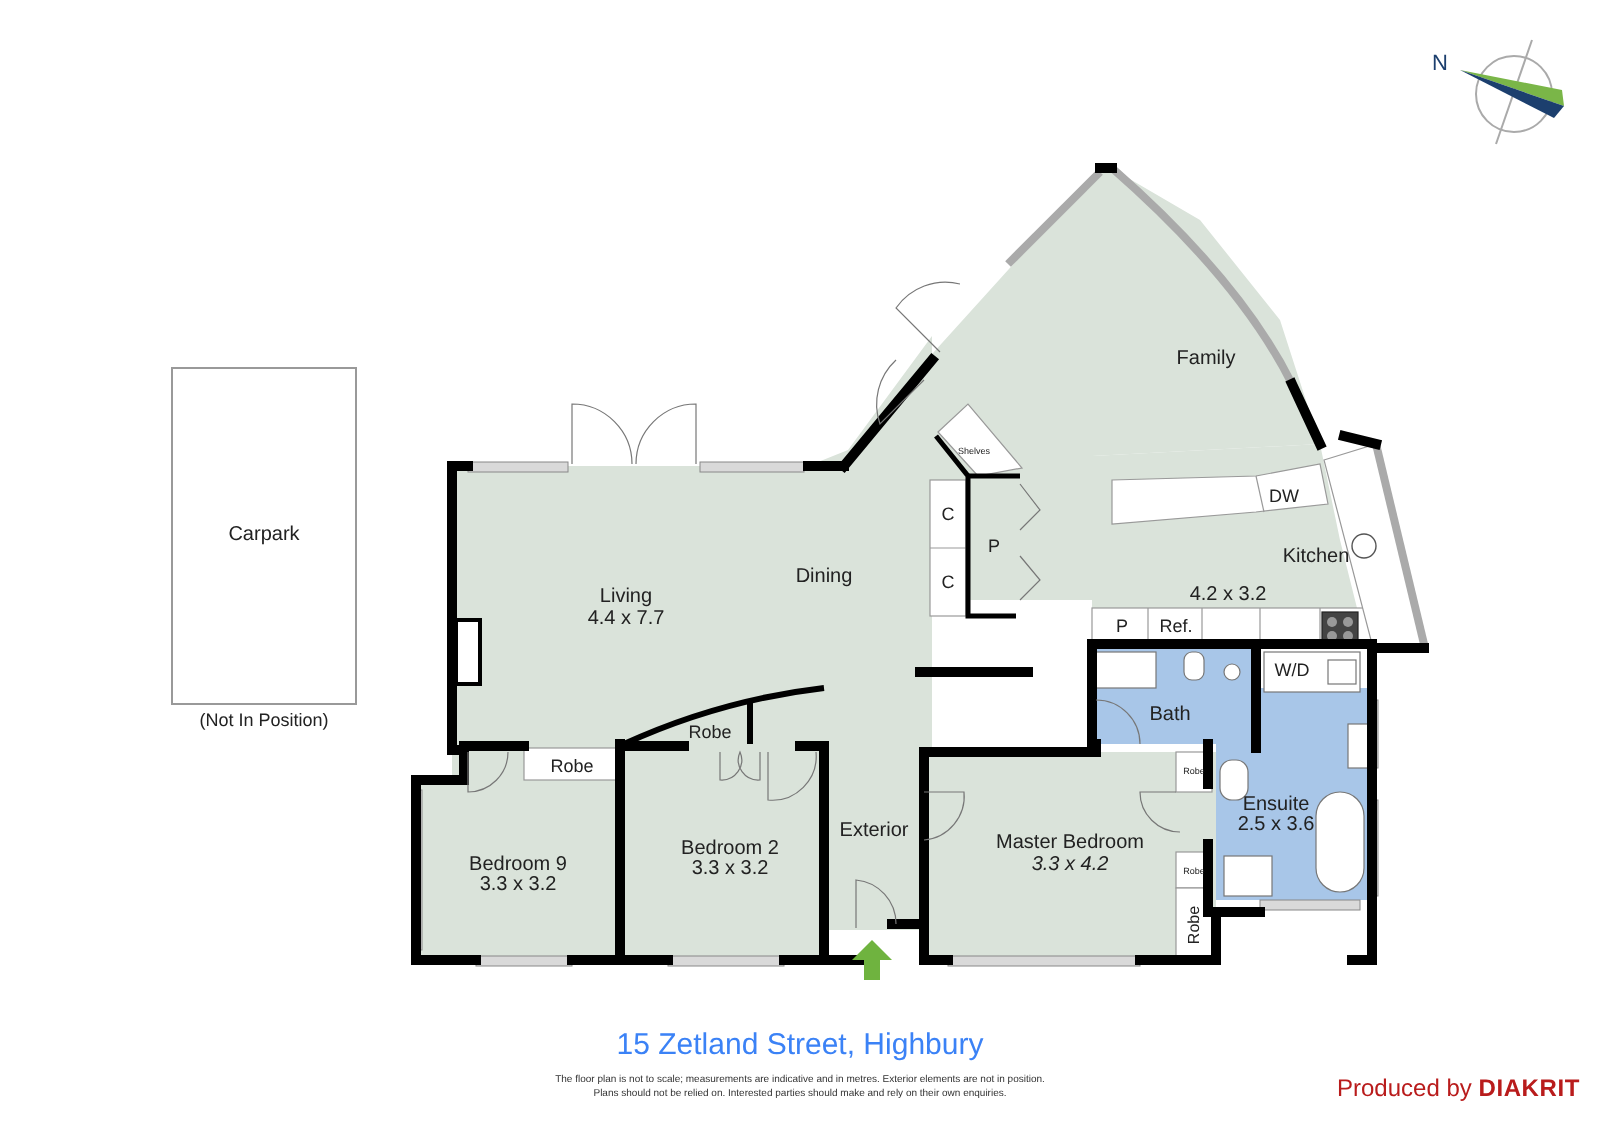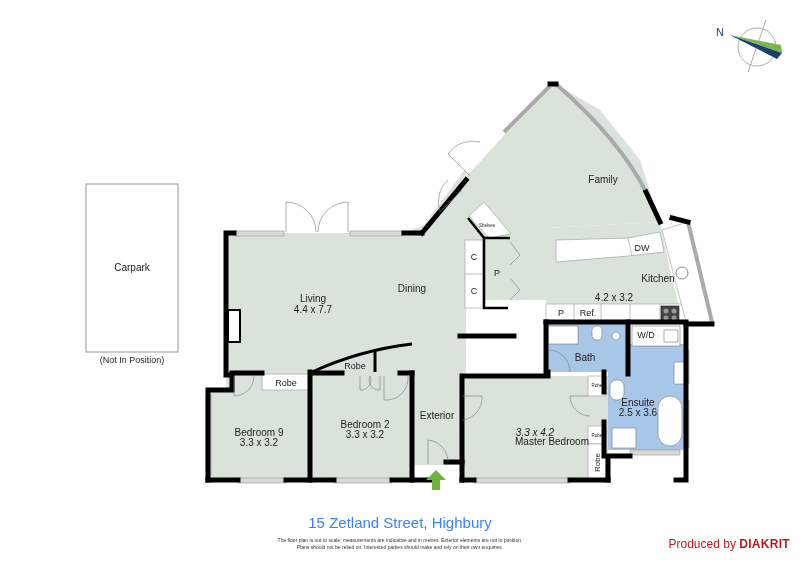--- a/index.html
+++ b/index.html
@@ -185,21 +185,21 @@
 <div class="lbl" style="left:313px;top:293px;">Living</div>
 <div class="lbl" style="left:313px;top:304px;text-align:right;">4.4 x 7.7</div>
 
 <div class="lbl" style="left:412px;top:283px;">Dining</div>
 
 <div class="lbl" style="left:585px;top:352px;">Bath</div>
 
 <div class="lbl" style="left:638px;top:397px;">Ensuite</div>
 <div class="lbl" style="left:638px;top:407px;">2.5 x 3.6</div>
 
-<div class="lbl" style="left:535px;top:436px;margin-left:17px;">Master Bedroom</div>
+<div class="lbl" style="left:535px;top:416px;">Master Bedroom</div>
 <div class="lbl" style="left:535px;top:427px;font-style:italic;">3.3 x 4.2</div>
 
 <div class="lbl" style="left:365px;top:419px;">Bedroom 2</div>
 <div class="lbl" style="left:365px;top:429px;">3.3 x 3.2</div>
 
 <div class="lbl" style="left:259px;top:427px;">Bedroom 9</div>
 <div class="lbl" style="left:259px;top:437px;">3.3 x 3.2</div>
 
 <div class="lbl" style="left:437px;top:410px;">Exterior</div>
 

